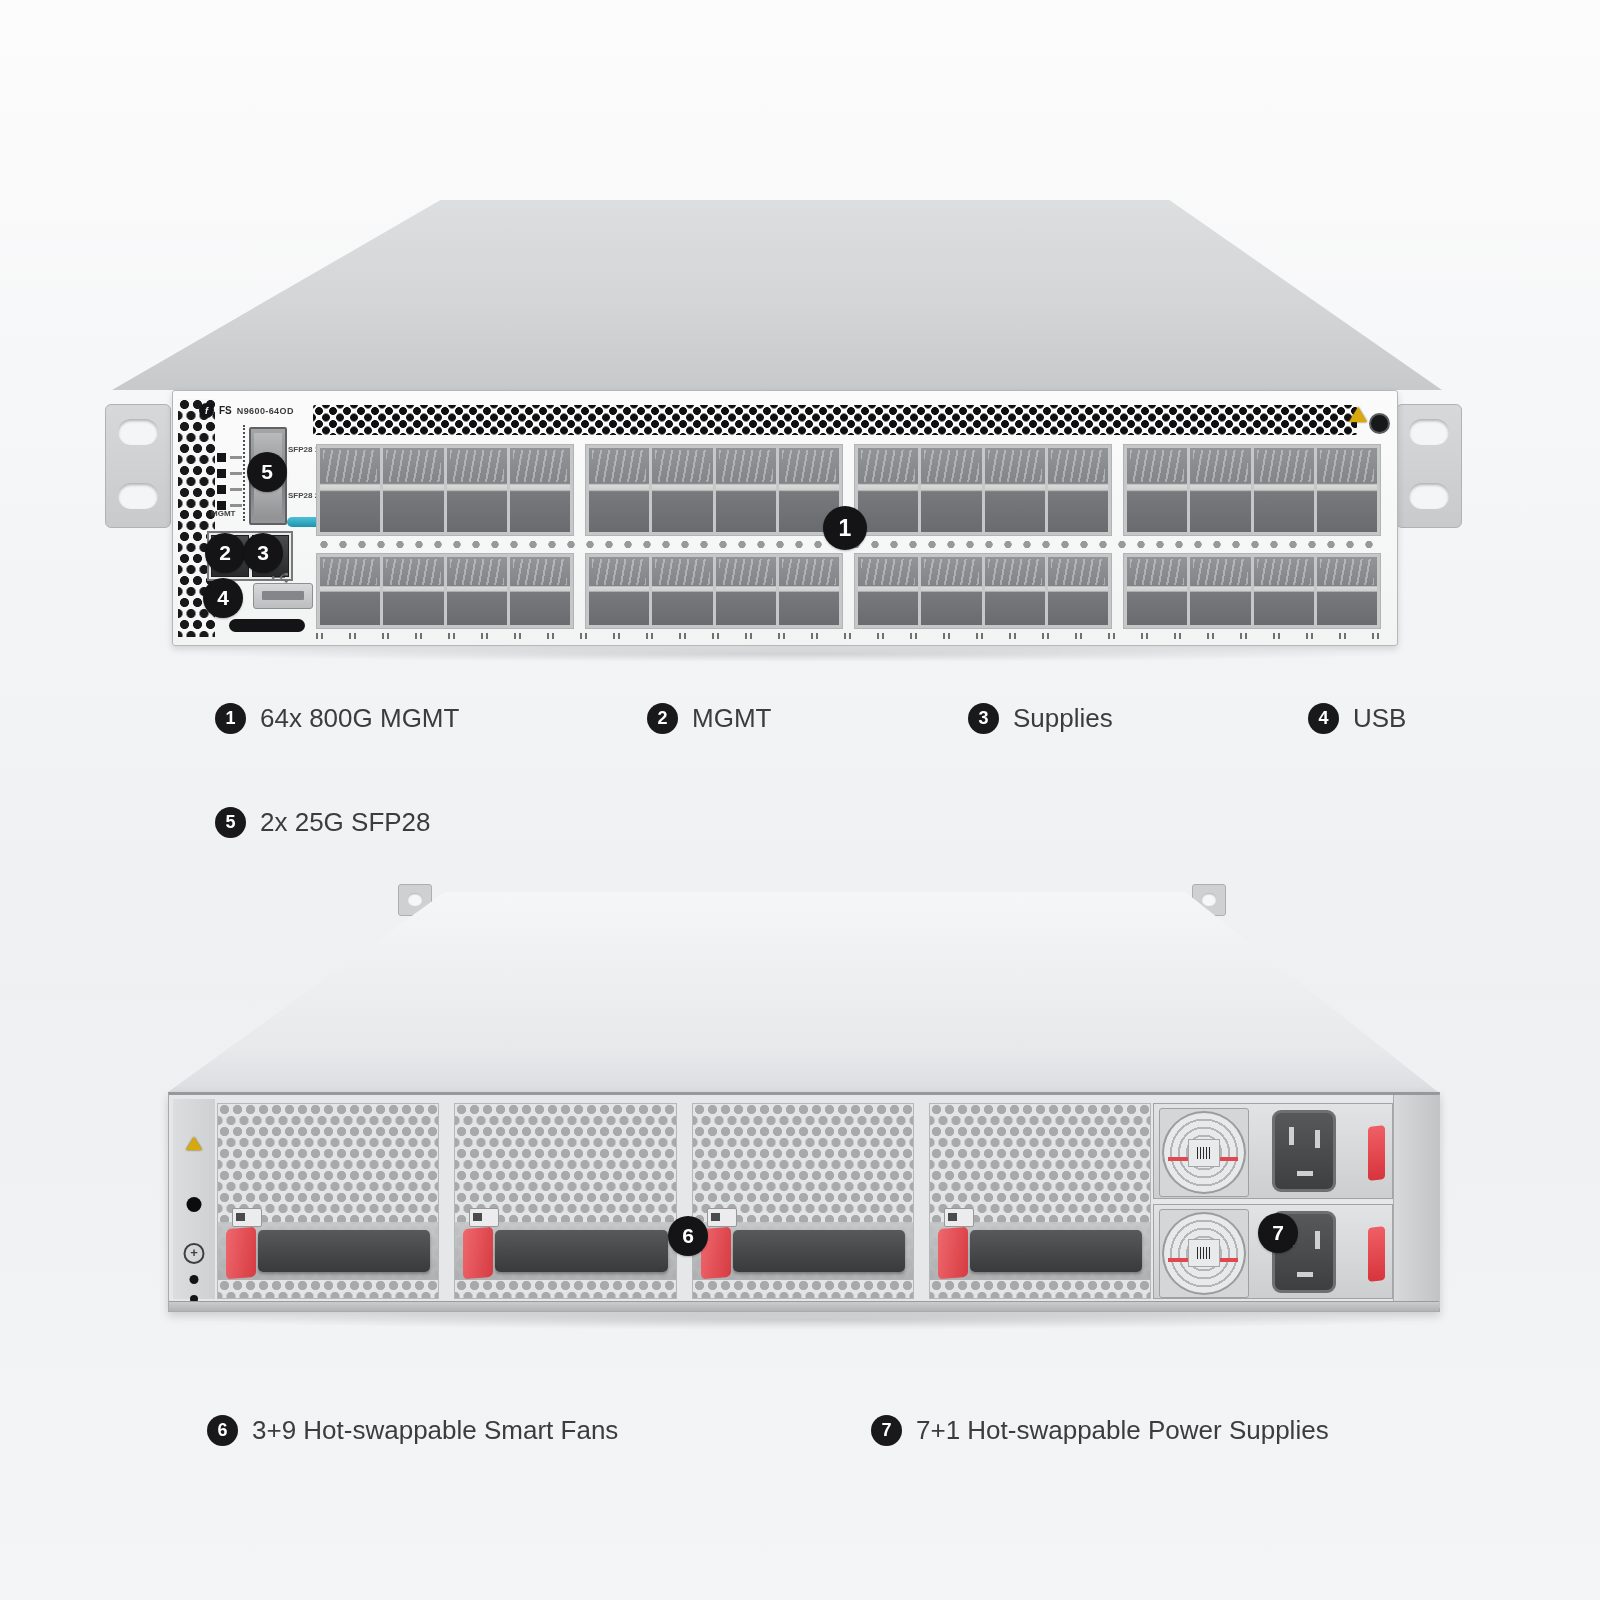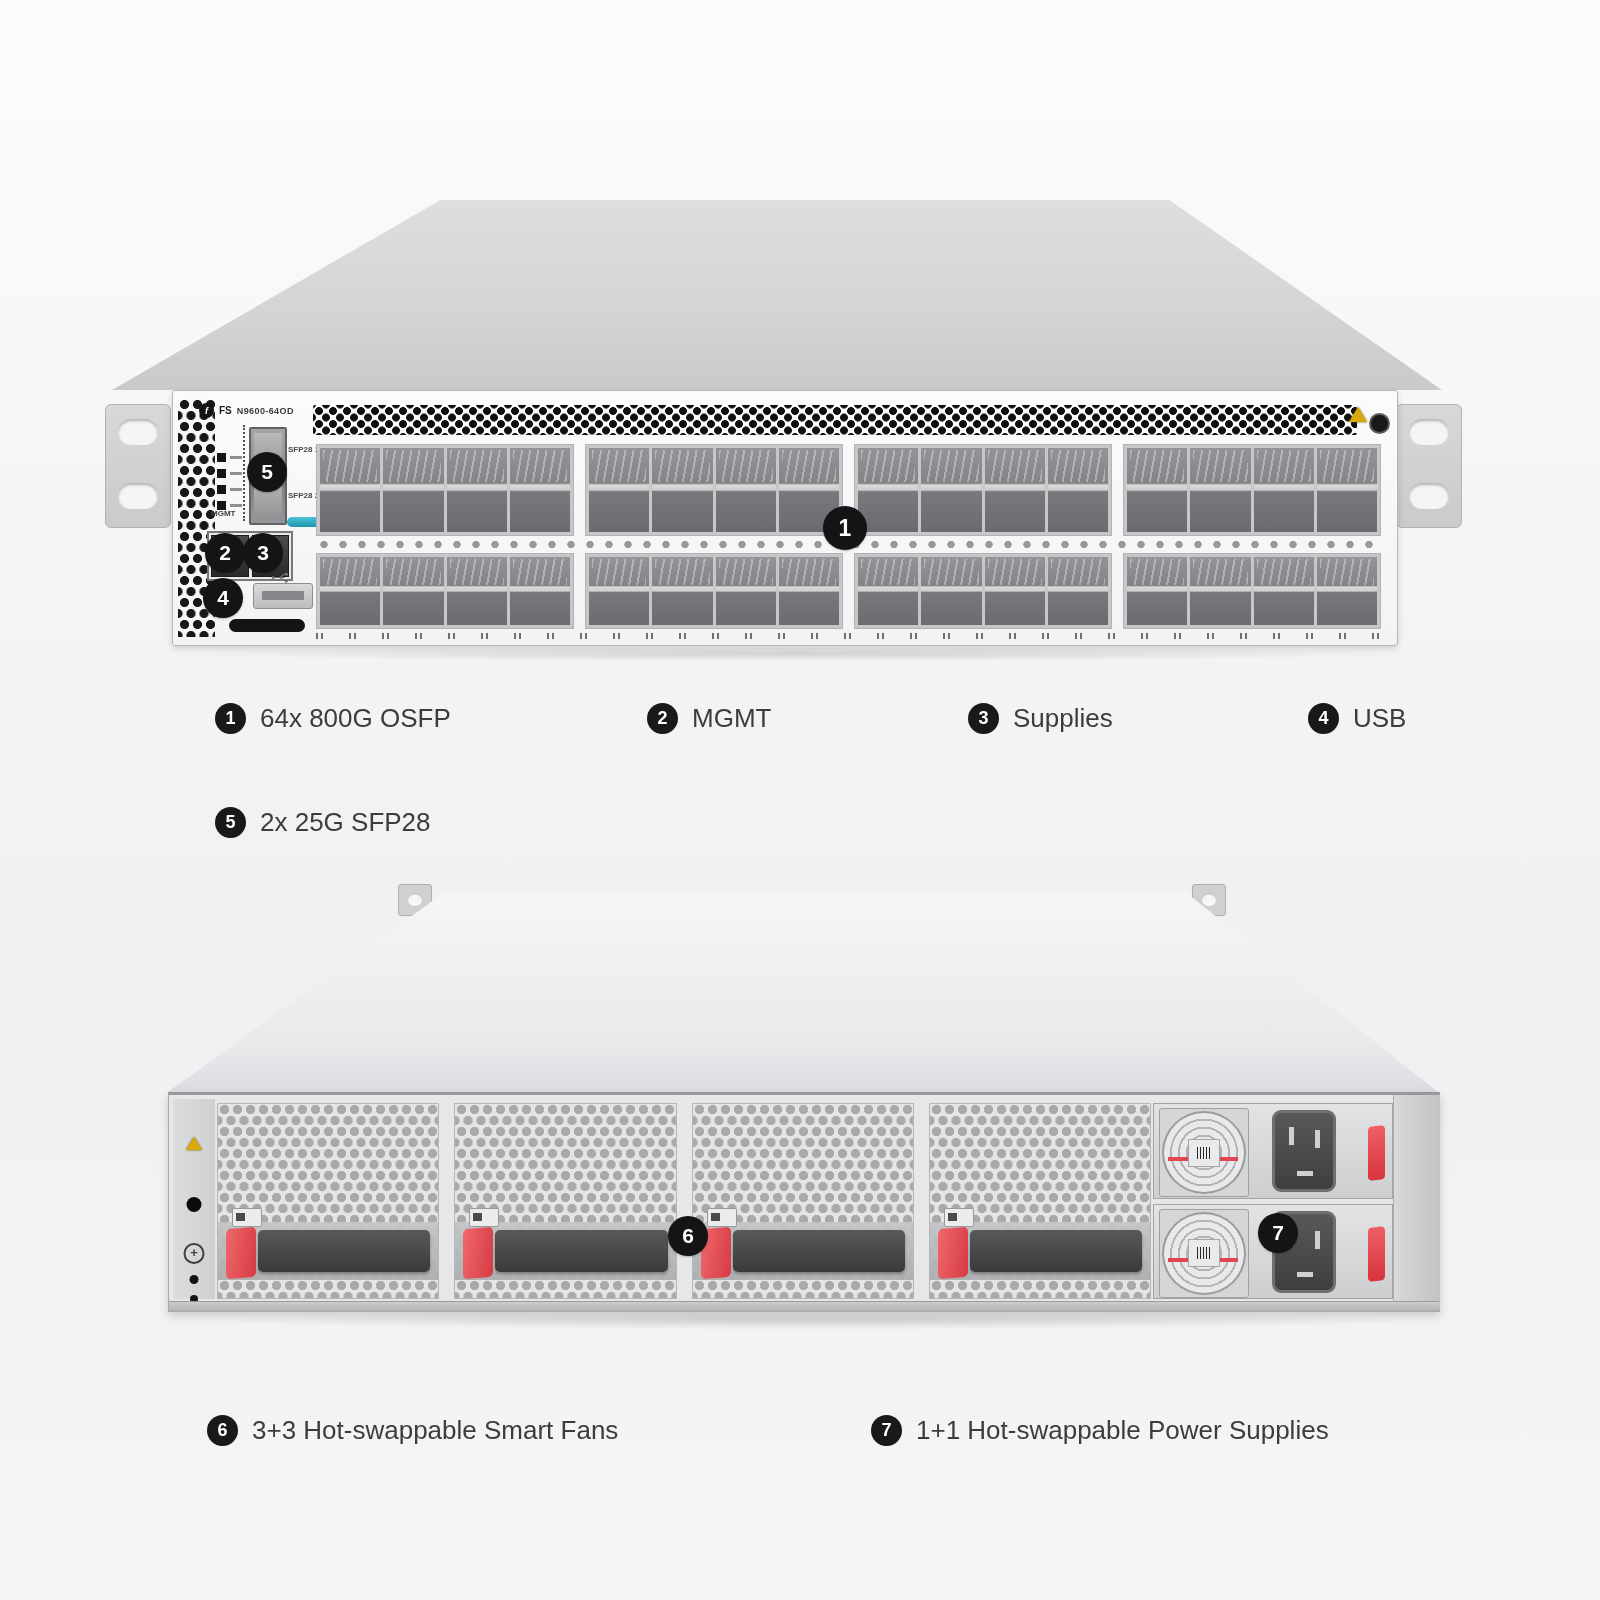--- a/index.html
+++ b/index.html
@@ -259,21 +259,21 @@
 <div class="marker m44" style="left:823px;top:506px">1</div>
 <div class="marker m40" style="left:205px;top:533px">2</div>
 <div class="marker m40" style="left:243px;top:533px">3</div>
 <div class="marker m40" style="left:203px;top:578px">4</div>
 <div class="marker m40" style="left:247px;top:452px">5</div>
 
 <div class="shadow" style="left:180px;top:646px;width:1230px;height:16px"></div>
 
 <div class="legend-item" style="left:215px;top:703px">
   <span class="legend-num">1</span>
-  <span class="legend-label">64x 800G OSFP</span>
+  <span class="legend-label">64x 800G MGMT</span>
 </div>
 <div class="legend-item" style="left:647px;top:703px">
   <span class="legend-num">2</span>
   <span class="legend-label">MGMT</span>
 </div>
 <div class="legend-item" style="left:968px;top:703px">
   <span class="legend-num">3</span>
   <span class="legend-label">Supplies</span>
 </div>
 <div class="legend-item" style="left:1308px;top:703px">
@@ -351,18 +351,18 @@
   <div class="rear-rail"></div>
 </div>
 
 <div class="marker m40" style="left:668px;top:1216px">6</div>
 <div class="marker m40" style="left:1258px;top:1213px">7</div>
 
 <div class="shadow" style="left:200px;top:1310px;width:1230px;height:20px"></div>
 
 <div class="legend-item" style="left:207px;top:1415px">
   <span class="legend-num">6</span>
-  <span class="legend-label">3+3 Hot-swappable Smart Fans</span>
+  <span class="legend-label">3+9 Hot-swappable Smart Fans</span>
 </div>
 <div class="legend-item" style="left:871px;top:1415px">
   <span class="legend-num">7</span>
-  <span class="legend-label">1+1 Hot-swappable Power Supplies</span>
+  <span class="legend-label">7+1 Hot-swappable Power Supplies</span>
 </div>
 
 </body></html>

